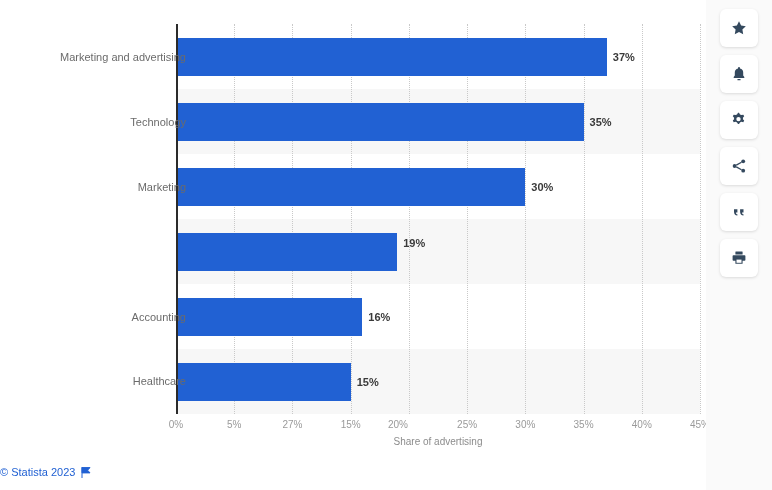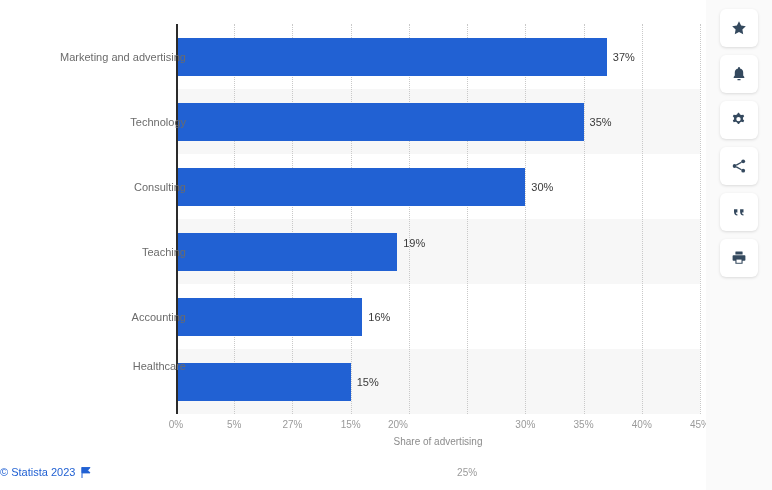--- a/index.html
+++ b/index.html
@@ -67,21 +67,21 @@
     position: absolute;
     height: 38px;
     background: #2161d3;
   }
 
   .bar-value {
     position: absolute;
     height: 38px;
     line-height: 38px;
     font-size: 11px;
-    font-weight: normal;
+    font-weight: bold;
     color: #3a3a3a;
     white-space: nowrap;
   }
 
   .cat-label {
     position: absolute;
     right: 0;
     width: 166px;
     text-align: right;
     padding-right: 10px;
@@ -203,33 +203,32 @@
         <div class="bar-value" style="left: 192.311px; top: 274px;">16%</div>
         <div class="bar" style="left: 0px; top: 339px; width: 174.667px; background: rgb(33, 97, 211);"></div>
         <div class="bar-value" style="left: 180.667px; top: 339px;">15%</div>
       </div>
 
     <div id="y-axis-line"></div>
 
     <div id="cat-labels">
         <div class="cat-label" style="top: 14px;">Marketing and advertising</div>
         <div class="cat-label" style="top: 79px;">Technology</div>
-        <div class="cat-label" style="top: 144px;">Consulting</div>
-        <div class="cat-label" style="top: 209px;">Teaching</div>
+        <div class="cat-label" style="top: 144px;">Marketing</div>
         <div class="cat-label" style="top: 274px;">Accounting</div>
-        <div class="cat-label" style="top: 323px;">Healthcare</div>
+        <div class="cat-label" style="top: 338px;">Healthcare</div>
       </div>
 
     <div id="ticks">
         <div class="tick-label" style="left: 0px;">0%</div>
         <div class="tick-label" style="left: 58.2222px;">5%</div>
         <div class="tick-label" style="left: 116.444px;">27%</div>
         <div class="tick-label" style="left: 174.667px;">15%</div>
         <div class="tick-label" style="left: 222px;">20%</div>
-        <div class="tick-label" style="left: 291.111px; margin-top: 48px;">25%</div>
+        <div class="tick-label" style="left: 291.111px;">25%</div>
         <div class="tick-label" style="left: 349.333px;">30%</div>
         <div class="tick-label" style="left: 407.556px;">35%</div>
         <div class="tick-label" style="left: 465.778px;">40%</div>
         <div class="tick-label" style="left: 524px;">45%</div>
       </div>
 
     <div id="xlabel">Share of advertising</div>
 
   </div>
 

